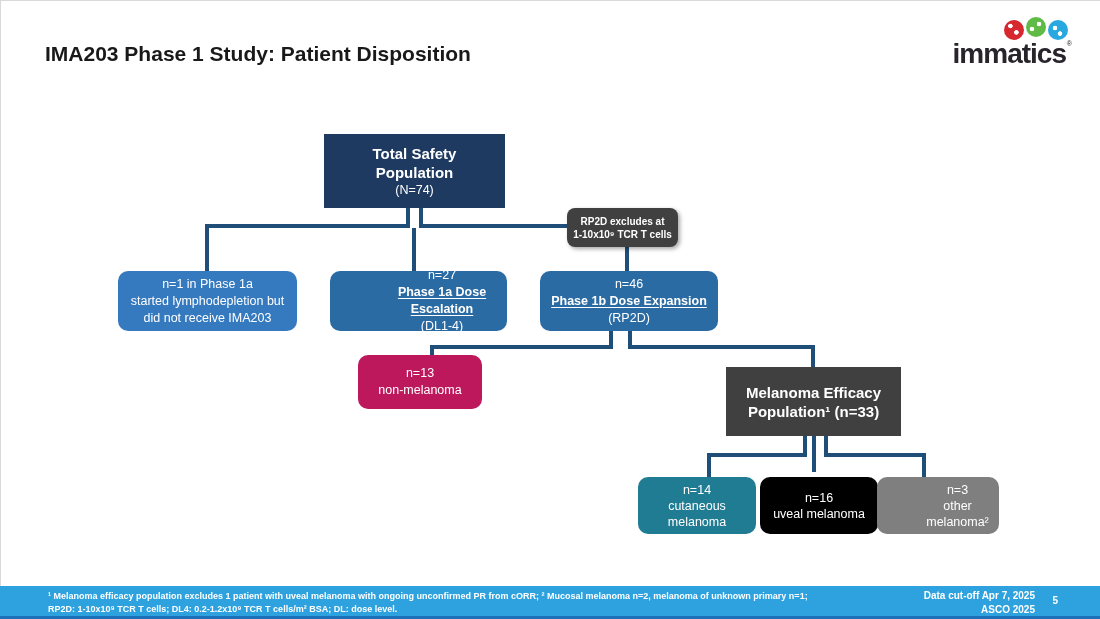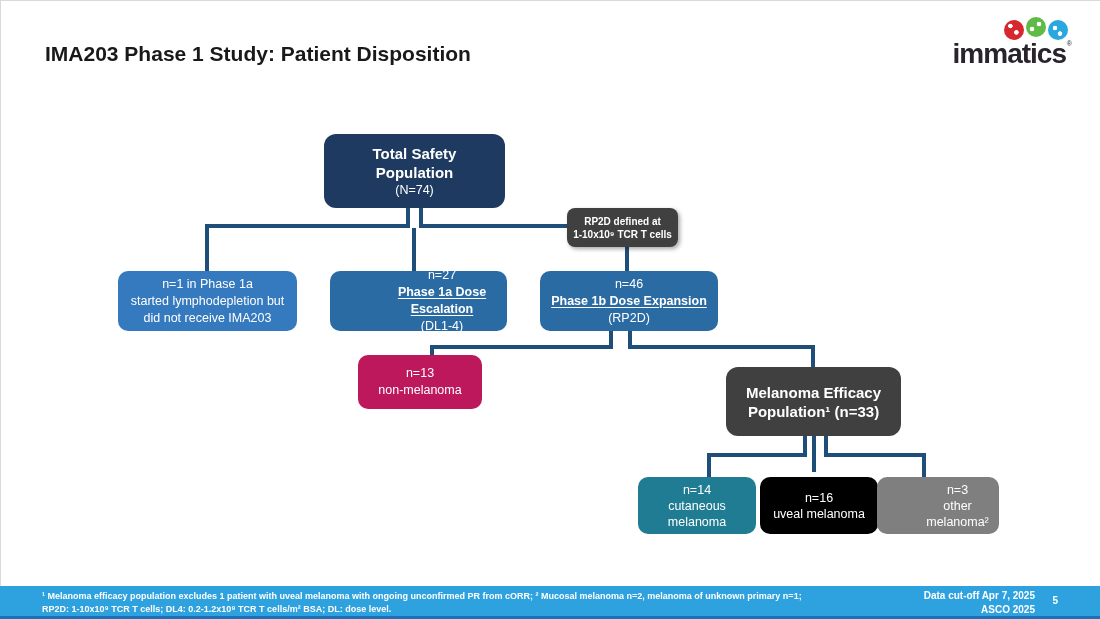--- a/index.html
+++ b/index.html
@@ -34,21 +34,21 @@
     letter-spacing:-1px; color:#29242b;
   }
   .logo-reg { position:absolute; right:10px; top:28px; font-size:7px; color:#29242b; }
 
   
   .ln { position:absolute; background:#1f4e79; }
 
   
   .box { position:absolute; color:#fff; text-align:center; display:flex;
          flex-direction:column; justify-content:center; align-items:center; }
-  .r12 { border-radius:12px;justify-content:center; } .r10 { border-radius:10px; } .r8 { border-radius:8px; }
+  .r12 { border-radius:0;justify-content:center; } .r10 { border-radius:10px; } .r8 { border-radius:8px; }
   .t-big { font-size:15px; font-weight:bold; line-height:19px; }
   .t-reg { font-size:12.5px; line-height:17px; }
   .t-sm  { font-size:12.5px; line-height:16px; }
   .u-bold { font-weight:bold; text-decoration:underline; text-underline-offset:2px; }
 
   #box-total      { left:324px; top:134px; width:181px; height:74px; background:#1f3a60; }
   #callout        { left:567px; top:208px; width:111px; height:39px; background:#404040;
                     font-size:10px; font-weight:bold; line-height:13px;
                     box-shadow:2px 2px 4px rgba(0,0,0,.35); z-index:3; }
   #box-dropout    { left:118px; top:271px; width:179px; height:60px; background:#3579be; }
@@ -56,21 +56,21 @@
   #box-expansion  { left:540px; top:271px; width:178px; height:60px; background:#2a6ba4; }
   #box-nonmel     { left:358px; top:355px; width:124px; height:54px; background:#be185d; }
   #box-efficacy   { left:726px; top:367px; width:175px; height:69px; background:#404040; }
   #box-cutaneous  { left:638px; top:477px; width:118px; height:57px; background:#207c92; }
   #box-uveal      { left:760px; top:477px; width:118px; height:57px; background:#000000; }
   #box-other      { left:877px; top:477px; width:122px; height:57px; background:#7f7f7f;padding-left:39px; }
 
   
   .footer-bar { position:absolute; left:0; top:586px; width:1100px; height:33px;
                 background:#2ea2df; border-bottom:3px solid #1c70b7; color:#fff; }
-  .footer-notes { position:absolute; left:42px; top:4px; font-size:9px; font-weight:bold;
+  .footer-notes { position:absolute; left:48px; top:4px; font-size:9px; font-weight:bold;
                   line-height:13px; white-space:nowrap; }
   .footer-right { position:absolute; right:65px; top:3px; text-align:right; font-size:10px;
                   font-weight:bold; line-height:14px; }
   .footer-page  { position:absolute; right:42px; top:9px; font-size:10px; font-weight:bold; }
 </style>
 </head>
 <body>
 
 <div class="slide">
 
@@ -109,21 +109,21 @@
   <div class="ln" style="left:707px;top:453px;width:4px;height:24px;"></div>
   <div class="ln" style="left:922px;top:453px;width:4px;height:24px;"></div>
 
   <div class="box r12" id="box-total">
     <div class="t-big">Total Safety</div>
     <div class="t-big">Population</div>
     <div class="t-sm">(N=74)</div>
   </div>
 
   <div class="box r8" id="callout">
-    <div>RP2D defined at</div>
+    <div>RP2D excludes at</div>
     <div>1-10x10⁹ TCR T cells</div>
   </div>
 
   <div class="box r10" id="box-dropout">
     <div class="t-reg">n=1 in Phase 1a</div>
     <div class="t-reg">started lymphodepletion but</div>
     <div class="t-reg">did not receive IMA203</div>
   </div>
 
   <div class="box r10" id="box-escalation">

